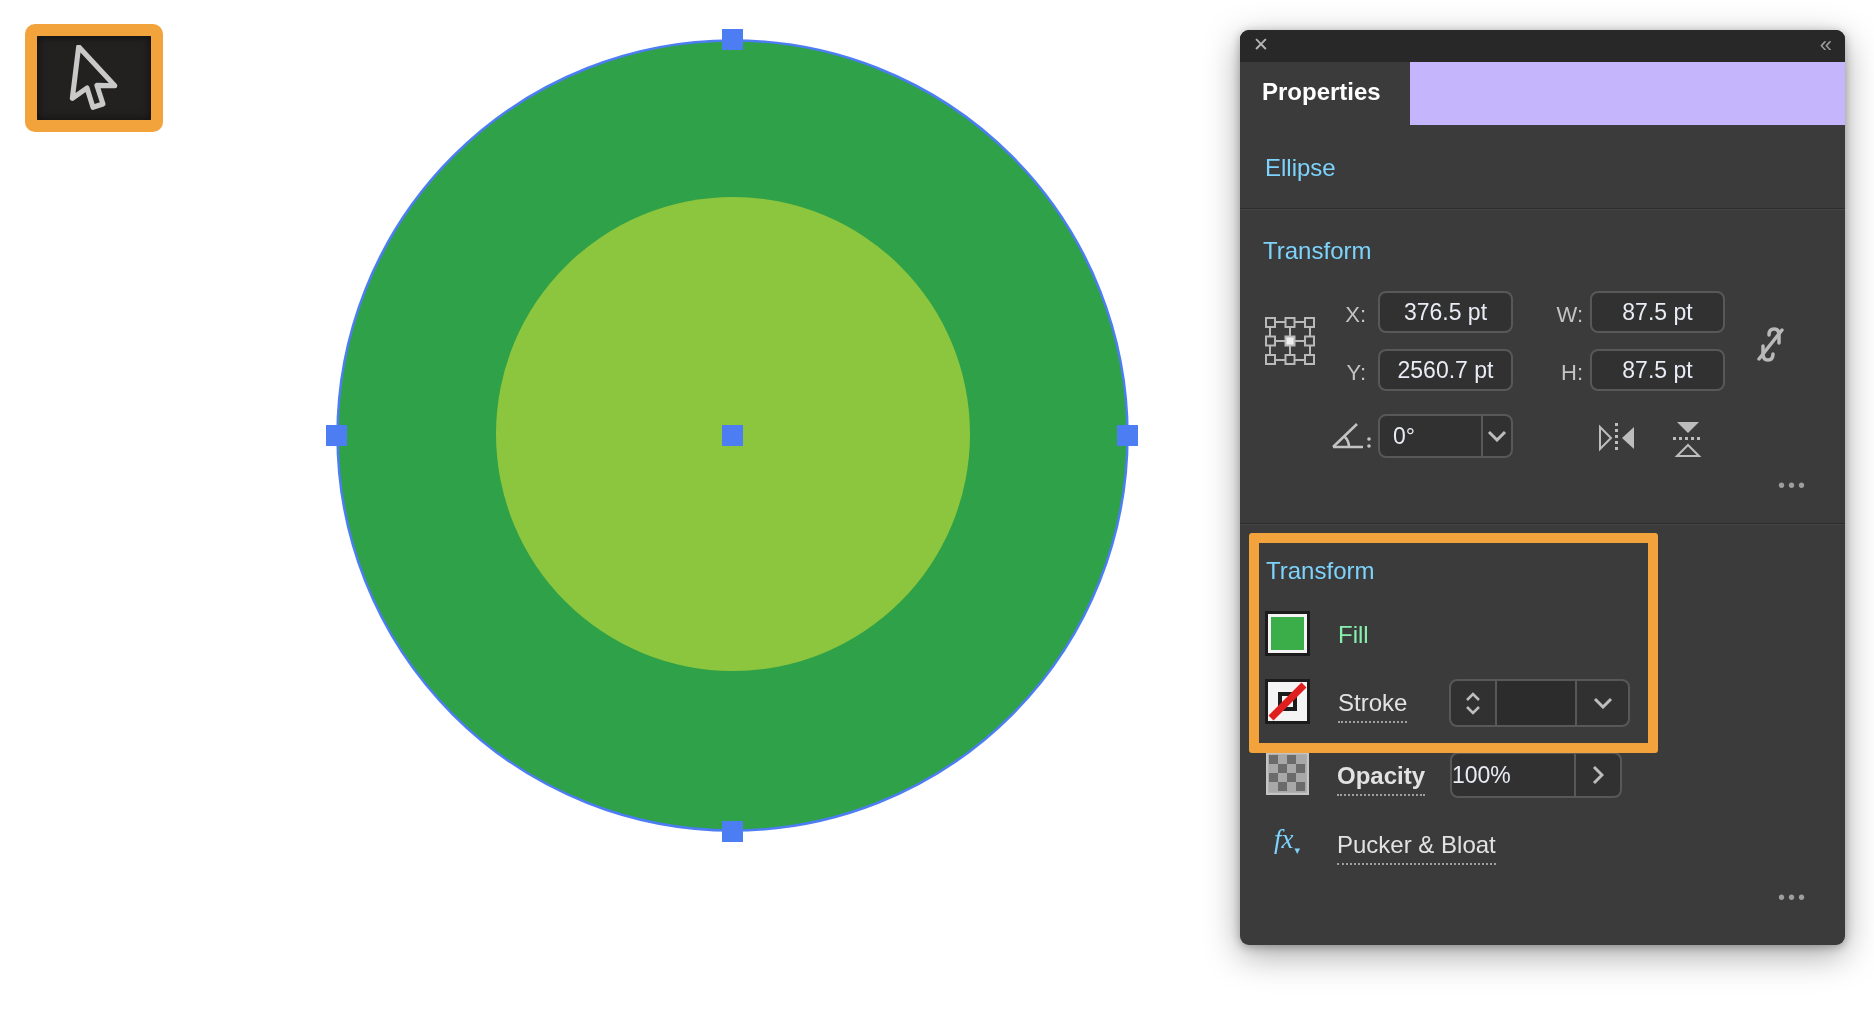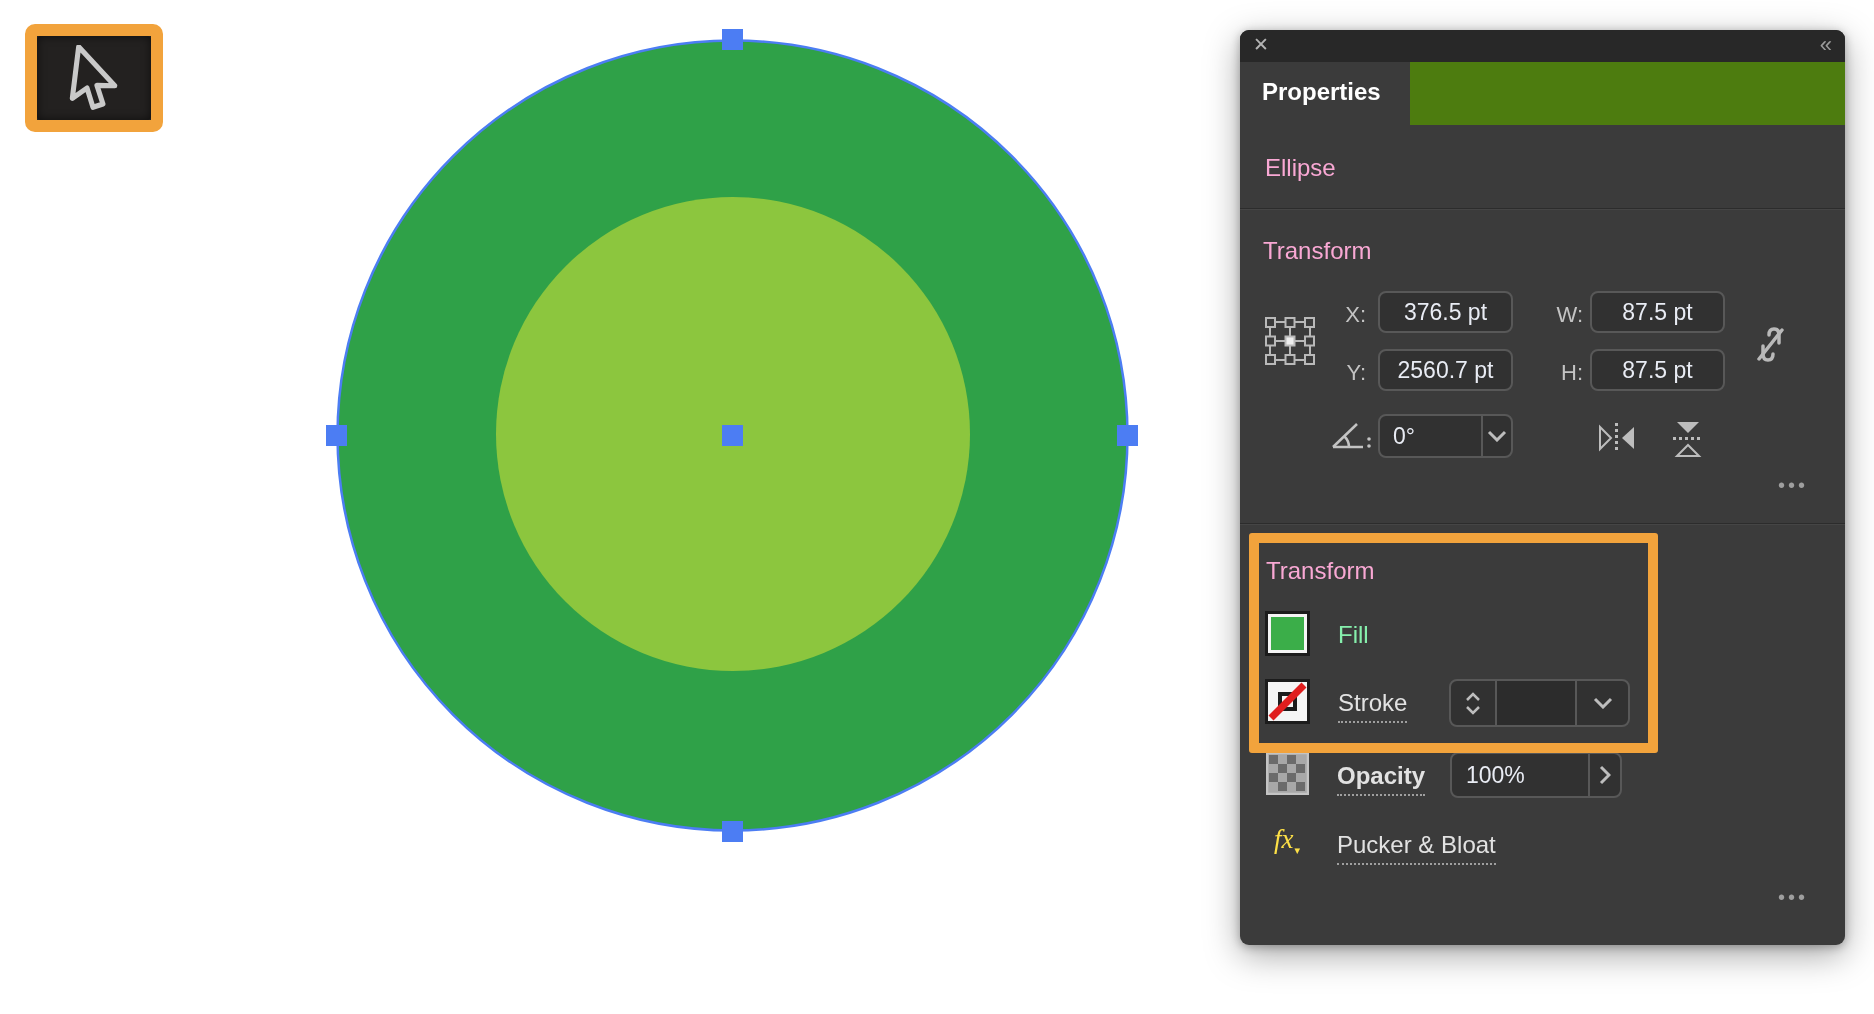--- a/index.html
+++ b/index.html
@@ -23,24 +23,24 @@
     background:#232120;border-radius:4px;box-shadow:inset 0 0 10px rgba(0,0,0,.6);}
   
   .panel{
     position:absolute;left:1240px;top:30px;width:605px;height:915px;
     background:var(--panel-bg);border-radius:9px;overflow:hidden;
     box-shadow:0 10px 35px rgba(0,0,0,.35), 0 2px 10px rgba(0,0,0,.28);
   }
   .panel-header{position:absolute;left:0;top:0;width:100%;height:32px;background:#282828;}
   .close-icon{position:absolute;left:13px;top:3px;font-size:19px;color:#b4b4b4;cursor:default;}
   .collapse-icon{position:absolute;right:14px;top:2px;font-size:22px;color:#9a9a9a;letter-spacing:-1px;}
-  .tabstrip{position:absolute;left:0;top:32px;width:100%;height:63px;background:#4d7c0f;}
+  .tabstrip{position:absolute;left:0;top:32px;width:100%;height:63px;background:#c4b5fd;}
   .tab-active{position:absolute;left:0;top:0;width:170px;height:63px;background:var(--panel-bg);}
   .tab-label{position:absolute;left:22px;top:16px;font-size:24px;font-weight:bold;color:#ffffff;}
-  .sec-title{position:absolute;font-size:24px;color:#f9a8d4;}
+  .sec-title{position:absolute;font-size:24px;color:#7dd3fc;}
   .divider{position:absolute;left:0;width:100%;height:1px;background:#2c2c2c;border-bottom:1px solid #454545;}
   .fld-label{position:absolute;font-size:22px;color:#c3c3c3;text-align:right;}
   .field{
     position:absolute;background:var(--field-bg);border:2px solid var(--field-border);
     border-radius:8px;color:var(--text-value);font-size:23px;
     display:flex;align-items:center;justify-content:center;box-sizing:border-box;
   }
   .widget{
     position:absolute;background:var(--field-bg);border:2px solid var(--field-border);
     border-radius:8px;display:flex;box-sizing:border-box;overflow:hidden;
@@ -54,21 +54,21 @@
   .dotted{border-bottom:2px dotted #9f9f9f;padding-bottom:4px;}
   .fill-label{color:#86efac;}
   .orange-box{
     position:absolute;left:9px;top:503px;width:409px;height:220px;box-sizing:border-box;
     border:10px solid var(--accent-orange);border-radius:3px;pointer-events:none;z-index:5;
   }
   .swatch-outer{position:absolute;width:45px;height:45px;background:#1c1c1c;
     display:flex;align-items:center;justify-content:center;box-sizing:border-box;}
   .swatch-white-frame{width:39px;height:39px;background:#f4f4f4;display:flex;align-items:center;justify-content:center;}
   .swatch-fill-color{width:33px;height:33px;background:var(--swatch-green);}
-  .fx-wrap{position:absolute;color:#fde047;}
+  .fx-wrap{position:absolute;color:#7dd3fc;}
   .fx-f{font-family:"Liberation Serif", serif;font-style:italic;font-size:27px;}
   .fx-caret{font-size:11px;vertical-align:-6px;margin-left:1px;}
   .icon-line{stroke:#bdbdbd;fill:none;}
 </style>
 </head>
 <body>
 
 <svg class="canvas-svg" width="1874" height="1014">
   <circle class="outer-circle" cx="732.5" cy="435.5" r="395"></circle>
   <circle class="inner-circle" cx="733" cy="434" r="237"></circle>
@@ -227,21 +227,21 @@
         <rect x="3" y="21" width="9" height="9"></rect>
           <rect x="21" y="21" width="9" height="9"></rect>
         <rect x="12" y="30" width="9" height="9"></rect>
           <rect x="30" y="30" width="9" height="9"></rect>
       </g>
       <rect x="1" y="1" width="41" height="41" fill="none" stroke="#c4c4c4" stroke-width="2.5"></rect>
     </svg>
   </div>
   <span class="applabel dotted" style="left:97px;top:732px;font-weight:bold;">Opacity</span>
   <div class="widget" style="left:210px;top:722px;width:172px;height:46px;">
-    <div class="cell val-text" style="width:122px;justify-content:flex-start;padding-left:14px;">100%</div>
+    <div class="cell val-text" style="width:122px;justify-content:flex-start;">100%</div>
     <div class="sep"></div>
     <div class="cell" style="flex:1;">
       <svg width="12" height="20" viewBox="0 0 12 20">
           <polyline points="2,2 10,10 2,18" class="icon-line" stroke-width="3"></polyline>
         </svg>
     </div>
   </div>
 
   <span class="fx-wrap" style="left:34px;top:794px;"><span class="fx-f">fx</span><span class="fx-caret">▾</span></span>
   <span class="applabel dotted" style="left:97px;top:801px;">Pucker &amp; Bloat</span>

